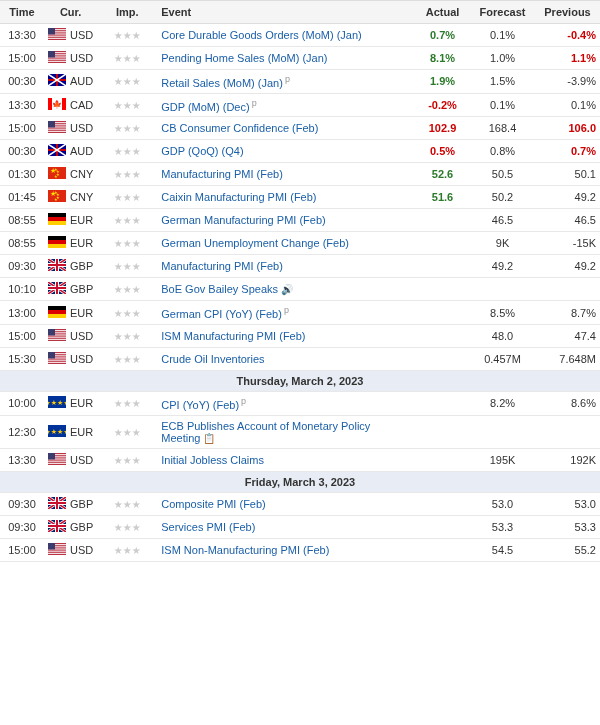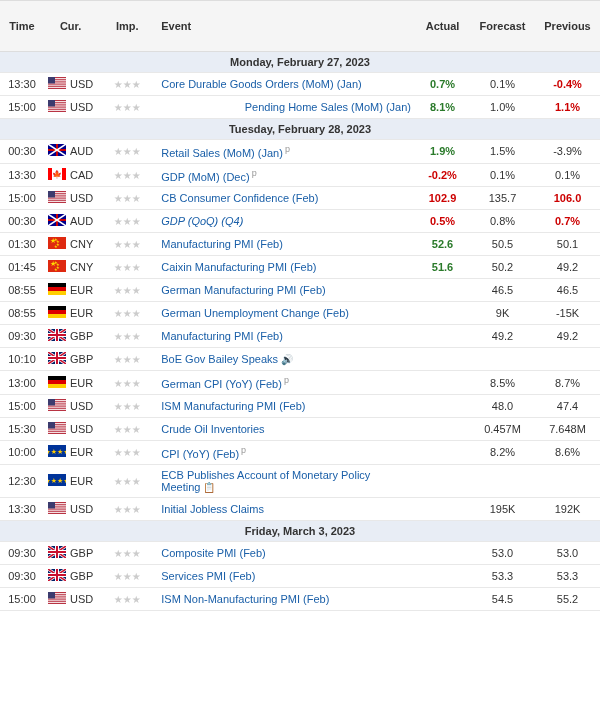--- a/index.html
+++ b/index.html
@@ -9,42 +9,42 @@
       background: #fff;
       width: 600px;
     }
     table {
       width: 100%;
       border-collapse: collapse;
     }
     th {
       background: #f5f5f5;
       font-weight: bold;
-      padding: 19px 4px;
+      padding: 5px 4px;
       text-align: center;
       border-bottom: 1px solid #ddd;
       border-top: 1px solid #ddd;
       color: #333;
       font-size: 11px;
     }
     th.event-col { text-align: left; }
     td {
       padding: 4px 4px;
       border-bottom: 1px solid #e8e8e8;
       color: #333;
       font-size: 11px;
       vertical-align: middle;
     }
     td.time-col { text-align: center; width: 44px; }
     td.cur-col { text-align: center; width: 52px; }
     td.imp-col { text-align: center; width: 60px; }
     td.event-col { text-align: left; }
     td.actual-col { text-align: center; width: 55px; }
     td.forecast-col { text-align: center; width: 65px; }
-    td.previous-col { text-align: center; width: 65px; }
+    td.previous-col { text-align: right; width: 65px; }
     .section-header td {
       background: #e8edf5;
       text-align: center;
       font-weight: bold;
       color: #333;
       padding: 4px;
       font-size: 11px;
     }
     .cur-wrap { display: flex; align-items: center; justify-content: center; gap: 2px; }
   </style>
@@ -57,23 +57,20 @@
       <th>Time</th>
       <th>Cur.</th>
       <th>Imp.</th>
       <th class="event-col">Event</th>
       <th>Actual</th>
       <th>Forecast</th>
       <th>Previous</th>
     </tr>
   </thead>
   <tbody id="table-body">
-      <tr class="section-header">
-        <td colspan="7">Monday, February 27, 2023</td>
-      </tr>
       <tr>
       <td class="time-col">13:30</td>
       <td class="cur-col">
         <div class="cur-wrap">
           <span style="display:inline-block;vertical-align:middle;margin-right:2px;"><svg width="18" height="12" viewBox="0 0 18 12" xmlns="http://www.w3.org/2000/svg">
       <rect width="18" height="12" fill="#B22234"></rect>
       <rect y="0.923" width="18" height="0.923" fill="#fff"></rect>
       <rect y="2.769" width="18" height="0.923" fill="#fff"></rect>
       <rect y="4.615" width="18" height="0.923" fill="#fff"></rect>
       <rect y="6.462" width="18" height="0.923" fill="#fff"></rect>
@@ -101,28 +98,25 @@
       <rect y="4.615" width="18" height="0.923" fill="#fff"></rect>
       <rect y="6.462" width="18" height="0.923" fill="#fff"></rect>
       <rect y="8.308" width="18" height="0.923" fill="#fff"></rect>
       <rect y="10.154" width="18" height="0.923" fill="#fff"></rect>
       <rect width="7" height="6.462" fill="#3C3B6E"></rect>
     </svg></span>
           <span>USD</span>
         </div>
       </td>
       <td class="imp-col"><span style="color:#ccc;font-size:10px;">★</span><span style="color:#ccc;font-size:10px;">★</span><span style="color:#ccc;font-size:10px;">★</span></td>
-      <td class="event-col" style="color:#1a5fa8;cursor:pointer;text-align:right;">Pending Home Sales (MoM) (Jan)</td>
+      <td class="event-col" style="color:#1a5fa8;cursor:pointer;">Pending Home Sales (MoM) (Jan)</td>
       <td class="actual-col" style="color:#2a7a2a;font-weight:bold;">8.1%</td>
       <td class="forecast-col">1.0%</td>
       <td class="previous-col" style="color:#cc0000;font-weight:bold;">1.1%</td>
     </tr>
-      <tr class="section-header">
-        <td colspan="7">Tuesday, February 28, 2023</td>
-      </tr>
       <tr>
       <td class="time-col">00:30</td>
       <td class="cur-col">
         <div class="cur-wrap">
           <span style="display:inline-block;vertical-align:middle;margin-right:2px;"><svg width="18" height="12" viewBox="0 0 18 12" xmlns="http://www.w3.org/2000/svg">
       <rect width="18" height="12" fill="#00008B"></rect>
       <rect x="0" y="5" width="18" height="2" fill="#CC0000"></rect>
       <rect x="8" y="0" width="2" height="12" fill="#CC0000"></rect>
       <line x1="0" y1="0" x2="18" y2="12" stroke="#fff" stroke-width="1.5"></line>
       <line x1="18" y1="0" x2="0" y2="12" stroke="#fff" stroke-width="1.5"></line>
@@ -168,39 +162,39 @@
       <rect y="8.308" width="18" height="0.923" fill="#fff"></rect>
       <rect y="10.154" width="18" height="0.923" fill="#fff"></rect>
       <rect width="7" height="6.462" fill="#3C3B6E"></rect>
     </svg></span>
           <span>USD</span>
         </div>
       </td>
       <td class="imp-col"><span style="color:#ccc;font-size:10px;">★</span><span style="color:#ccc;font-size:10px;">★</span><span style="color:#ccc;font-size:10px;">★</span></td>
       <td class="event-col" style="color:#1a5fa8;cursor:pointer;">CB Consumer Confidence (Feb)</td>
       <td class="actual-col" style="color:#cc0000;font-weight:bold;">102.9</td>
-      <td class="forecast-col">135.7</td>
+      <td class="forecast-col">168.4</td>
       <td class="previous-col" style="color:#cc0000;font-weight:bold;">106.0</td>
     </tr>
       <tr>
       <td class="time-col">00:30</td>
       <td class="cur-col">
         <div class="cur-wrap">
           <span style="display:inline-block;vertical-align:middle;margin-right:2px;"><svg width="18" height="12" viewBox="0 0 18 12" xmlns="http://www.w3.org/2000/svg">
       <rect width="18" height="12" fill="#00008B"></rect>
       <rect x="0" y="5" width="18" height="2" fill="#CC0000"></rect>
       <rect x="8" y="0" width="2" height="12" fill="#CC0000"></rect>
       <line x1="0" y1="0" x2="18" y2="12" stroke="#fff" stroke-width="1.5"></line>
       <line x1="18" y1="0" x2="0" y2="12" stroke="#fff" stroke-width="1.5"></line>
     </svg></span>
           <span>AUD</span>
         </div>
       </td>
       <td class="imp-col"><span style="color:#ccc;font-size:10px;">★</span><span style="color:#ccc;font-size:10px;">★</span><span style="color:#ccc;font-size:10px;">★</span></td>
-      <td class="event-col" style="color:#1a5fa8;cursor:pointer;font-style:italic;">GDP (QoQ) (Q4)</td>
+      <td class="event-col" style="color:#1a5fa8;cursor:pointer;">GDP (QoQ) (Q4)</td>
       <td class="actual-col" style="color:#cc0000;font-weight:bold;">0.5%</td>
       <td class="forecast-col">0.8%</td>
       <td class="previous-col" style="color:#cc0000;font-weight:bold;">0.7%</td>
     </tr>
       <tr>
       <td class="time-col">01:30</td>
       <td class="cur-col">
         <div class="cur-wrap">
           <span style="display:inline-block;vertical-align:middle;margin-right:2px;"><svg width="18" height="12" viewBox="0 0 18 12" xmlns="http://www.w3.org/2000/svg">
       <rect width="18" height="12" fill="#DE2910"></rect>
@@ -381,20 +375,23 @@
     </svg></span>
           <span>USD</span>
         </div>
       </td>
       <td class="imp-col"><span style="color:#ccc;font-size:10px;">★</span><span style="color:#ccc;font-size:10px;">★</span><span style="color:#ccc;font-size:10px;">★</span></td>
       <td class="event-col" style="color:#1a5fa8;cursor:pointer;">Crude Oil Inventories</td>
       <td class="actual-col" style=""></td>
       <td class="forecast-col">0.457M</td>
       <td class="previous-col" style="">7.648M</td>
     </tr>
+      <tr class="section-header">
+        <td colspan="7">Thursday, March 2, 2023</td>
+      </tr>
       <tr>
       <td class="time-col">10:00</td>
       <td class="cur-col">
         <div class="cur-wrap">
           <span style="display:inline-block;vertical-align:middle;margin-right:2px;"><svg width="18" height="12" viewBox="0 0 18 12" xmlns="http://www.w3.org/2000/svg">
       <rect width="18" height="12" fill="#003399"></rect>
       <text x="9" y="8.5" text-anchor="middle" font-size="7" fill="#FFCC00">★★★★★★★★★★★★</text>
     </svg></span>
           <span>EUR</span>
         </div>

